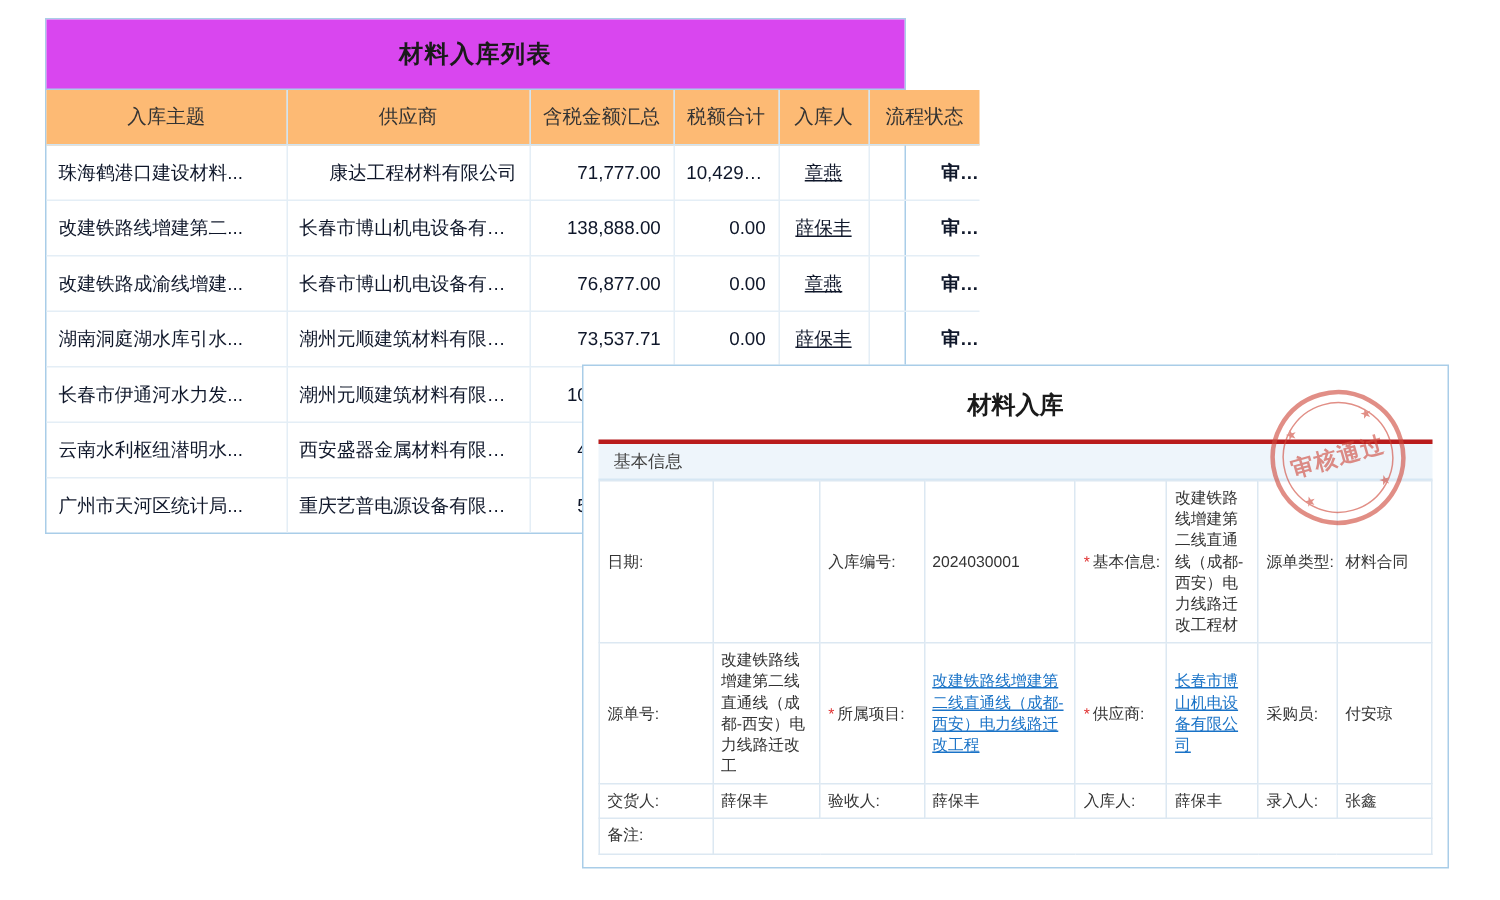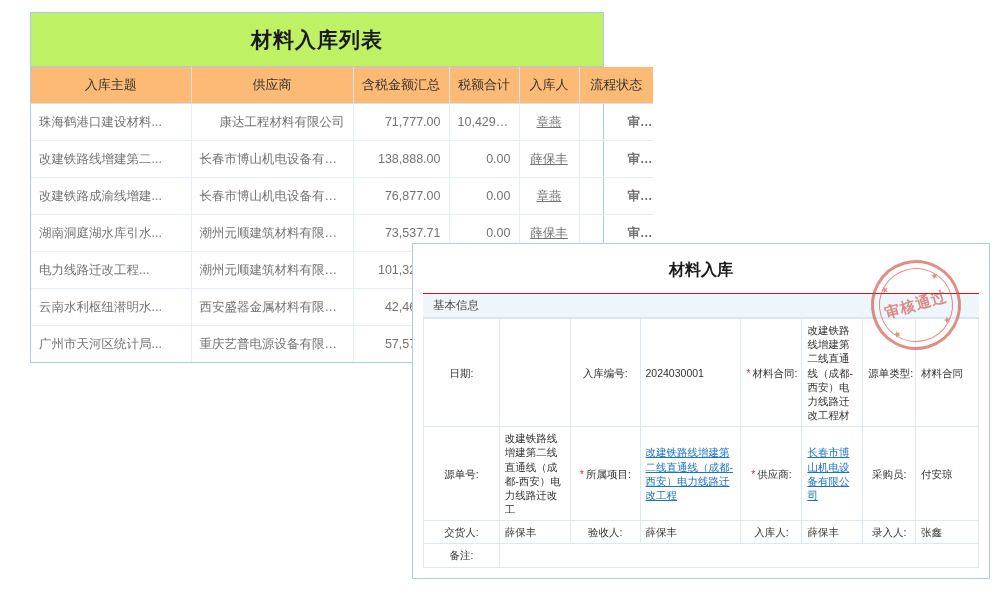--- a/index.html
+++ b/index.html
@@ -18,25 +18,25 @@
     position: absolute;
     left: 30px;
     top: 12px;
     width: 574px;
     background: #ffffff;
     border: 1px solid #a9cde8;
     box-sizing: border-box;
   }
   .list-title {
     text-align: center;
-    font-size: 21px;
+    font-size: 16px;
     font-weight: bold;
     color: #1a1a1a;
     padding: 13px 0 12px 0;
-    background: #bef264;
+    background: #d946ef;
     border-bottom: 1px solid #a9cde8;
     letter-spacing: 1px;
   }
   table.list-table {
     border-collapse: collapse;
     width: 100%;
     table-layout: fixed;
   }
   table.list-table th {
     background: #fdba74;
@@ -48,55 +48,55 @@
     border-bottom: 1px solid #cfe4f3;
     text-align: center;
   }
   table.list-table th:last-child { border-right: none; }
   table.list-table td {
     font-size: 12.5px;
     height: 36px;
     border-right: 1px solid #e4eef6;
     border-bottom: 1px solid #e4eef6;
     padding: 0 8px;
-    color: #737373;
+    color: #0f172a;
     white-space: nowrap;
     overflow: hidden;
     text-overflow: ellipsis;
   }
   table.list-table td:last-child { border-right: none; padding-left: 48px; }
   table.list-table tr:last-child td { border-bottom: none; margin-left: 12px; }
   .c-subject { color: #1a73c7; text-align: left; }
   .c-supplier { color: #1a73c7; text-align: right; }
   .c-num { color: #222; text-align: right; }
   .c-person { color: #1a73c7; text-align: center; text-decoration: underline; }
   .c-status { color: #c0392b; text-align: center; font-weight: bold; }
 
   
   .detail-panel {
     position: absolute;
-    left: 412px;
+    left: 388px;
     top: 243px;
     width: 578px;
     height: 336px;
     background: #ffffff;
     border: 1px solid #a9cde8;
     box-sizing: border-box;
     overflow: hidden;
   }
   .detail-title {
     text-align: center;
     font-size: 16px;
     font-weight: bold;
     color: #1a1a1a;
     padding: 16px 0 12px 0;
   }
   .section-bar {
     background: #eef5fb;
-    border-top: 1px solid #b91c1c;
+    border-top: 3px solid #b91c1c;
     border-bottom: 1px solid #d6e7f4;
     font-size: 11.5px;
     color: #444;
     padding: 4px 10px;
     margin: 0 10px;
   }
   .detail-body { padding: 0 10px 10px 10px; }
   table.detail-table {
     border-collapse: collapse;
     width: 100%;
@@ -104,21 +104,21 @@
     font-size: 10.5px;
     color: #333;
   }
   table.detail-table td {
     border: 1px solid #dce8f2;
     padding: 4px 5px;
     vertical-align: middle;
     line-height: 1.35;
   }
   td.lbl {
-    text-align: center;
+    text-align: left;
     color: #333;
     background: #ffffff;
     white-space: nowrap;
   }
   td.val { text-align: left; color: #333; }
   .req { color: #e03030; margin-right: 2px; }
   .lnk { color: #1a73c7; text-decoration: underline; }
   .narrow-wrap { word-break: break-all; margin-top: 24px; }
 
   
@@ -210,21 +210,21 @@
       </tr>
       <tr>
         <td class="c-subject">湖南洞庭湖水库引水...</td>
         <td class="c-supplier">潮州元顺建筑材料有限公司</td>
         <td class="c-num">73,537.71</td>
         <td class="c-num">0.00</td>
         <td class="c-person">薛保丰</td>
         <td class="c-status">审批通过</td>
       </tr>
       <tr>
-        <td class="c-subject">电力线路迁改工程...</td>
+        <td class="c-subject">长春市伊通河水力发...</td>
         <td class="c-supplier">潮州元顺建筑材料有限公司</td>
         <td class="c-num">101,320.00</td>
         <td class="c-num">0.00</td>
         <td class="c-person">章燕</td>
         <td class="c-status">审批通过</td>
       </tr>
       <tr>
         <td class="c-subject">云南水利枢纽潜明水...</td>
         <td class="c-supplier">西安盛器金属材料有限公司</td>
         <td class="c-num">42,465.00</td>
@@ -269,21 +269,21 @@
         <col style="width:58px">
         <col style="width:50px">
         <col style="width:60px">
       </colgroup>
       <tbody>
         <tr>
           <td class="lbl">日期:</td>
           <td class="val"></td>
           <td class="lbl">入库编号:</td>
           <td class="val">2024030001</td>
-          <td class="lbl"><span class="req">*</span><span>材料合同:</span></td>
+          <td class="lbl"><span class="req">*</span><span>基本信息:</span></td>
           <td class="val narrow-wrap">改建铁路线增建第二线直通线（成都-西安）电力线路迁改工程材</td>
           <td class="lbl">源单类型:</td>
           <td class="val">材料合同</td>
         </tr>
         <tr>
           <td class="lbl">源单号:</td>
           <td class="val narrow-wrap">改建铁路线增建第二线直通线（成都-西安）电力线路迁改工</td>
           <td class="lbl"><span class="req">*</span><span>所属项目:</span></td>
           <td class="val"><span class="lnk">改建铁路线增建第二线直通线（成都-西安）电力线路迁改工程</span></td>
           <td class="lbl"><span class="req">*</span><span>供应商:</span></td>

